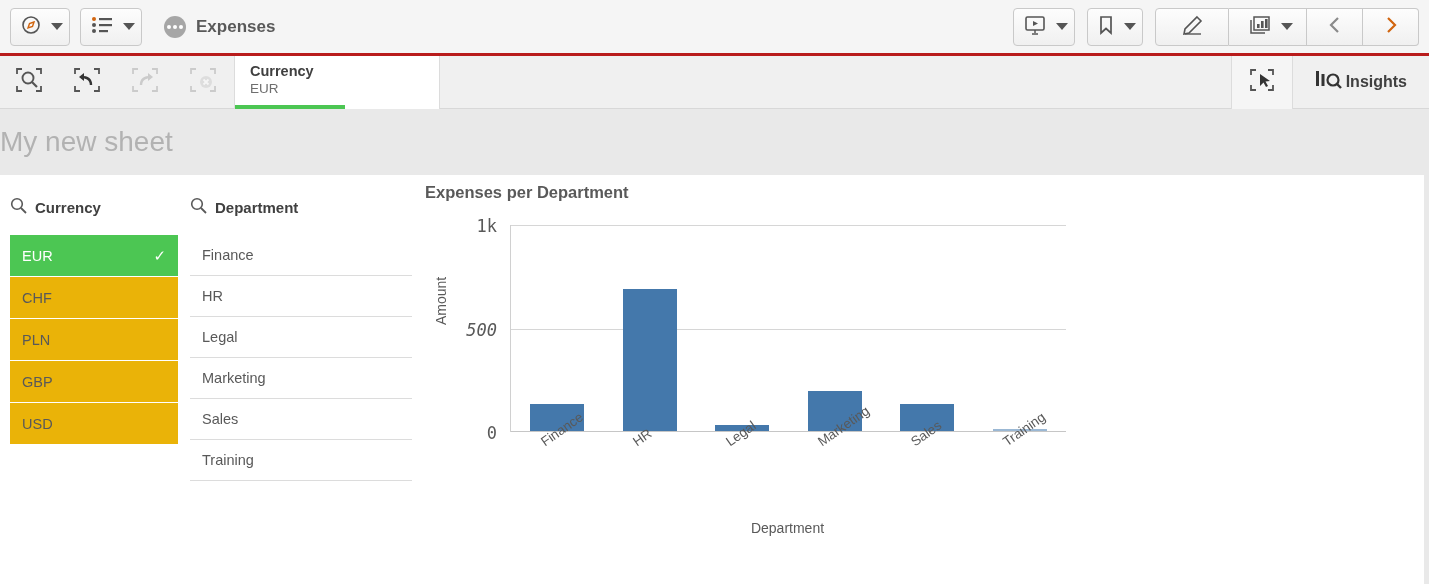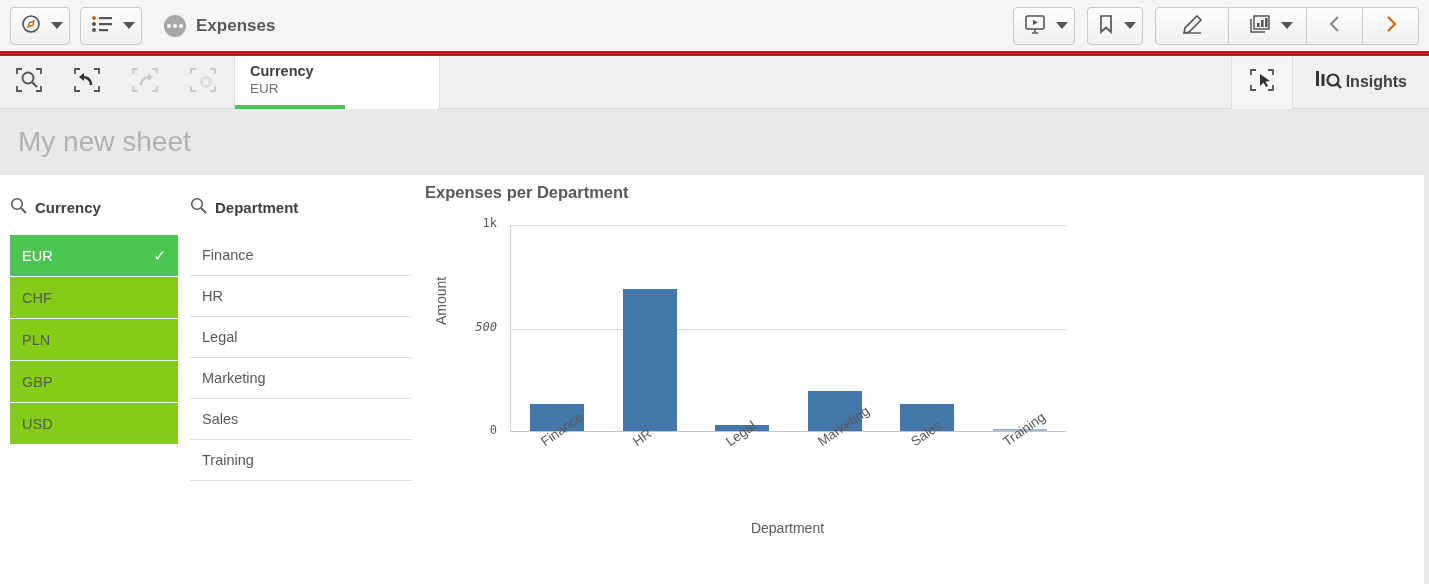--- a/index.html
+++ b/index.html
@@ -7,21 +7,21 @@
     width: 1429px; height: 584px;
     font-family: "Liberation Sans", sans-serif;
     background: #e9e9e9;
     overflow: hidden;
   }
 
   
   .topbar {
     position: absolute; top: 0; left: 0; width: 1429px; height: 56px;
     background: #f5f5f5;
-    border-bottom: 5px solid #b91c1c;
+    border-bottom: 3px solid #b91c1c;
     display: flex; align-items: center;
   }
   .btn-group { display: flex; margin-left: 10px; }
   .tbtn {
     height: 38px;
     background: linear-gradient(#fdfdfd, #f0f0f0);
     border: 1px solid #c9c9c9;
     border-radius: 4px;
     display: flex; align-items: center; justify-content: center;
     padding: 0 8px;
@@ -91,21 +91,20 @@
     display: flex; align-items: center; gap: 3px;
     padding: 0 22px 0 22px; height: 53px; cursor: pointer;
   }
   .insights .lbl { font-size: 16px; font-weight: bold; color: #404040; }
 
   
   .sheettitle {
     position: absolute; top: 109px; left: 0; width: 1429px; height: 66px;
     background: #e9e9e9;
     display: flex; align-items: center;
-    padding-left: 18px;
   }
   .sheettitle span { font-size: 28px; color: #b2b2b2; }
 
   
   .content {
     position: absolute; top: 175px; left: 0;
     width: 1424px; height: 409px;
     background: #fff;
   }
   .rightstrip {
@@ -123,42 +122,42 @@
   }
   .fhead .ttl { font-size: 15px; font-weight: bold; color: #404040; }
   .flist { margin-top: 8px; }
   .fitem {
     height: 41px; display: flex; align-items: center;
     padding: 0 12px;
     font-size: 14.5px; color: #595959;
     cursor: pointer;
   }
   
-  .cur .fitem { background: #84cc16; margin-bottom: 1px; }
+  .cur .fitem { background: #eab308; margin-bottom: 1px; }
   .cur .fitem.selected { background: #4cc653; color: #fff; }
   .cur .fitem .check { margin-left: auto; color: #fff; font-size: 15px; }
   
   .dep .fitem { border-bottom: 1px solid #dcdcdc; }
 
   
   .chart { position: absolute; left: 425px; top: 0; width: 700px; height: 409px; }
   .chart .ctitle {
     font-size: 16.5px; font-weight: bold; color: #595959;
     padding-top: 8px;
   }
   .plotwrap { position: absolute; left: 0; top: 50px; width: 700px; height: 270px; }
   .ylabel {
     position: absolute; left: 8px; top: 100px;
     font-size: 14px; color: #595959;
     transform: rotate(-90deg); transform-origin: left top;
     white-space: nowrap;
   }
   .ytick {
     position: absolute; right: 0; width: 60px; text-align: right;
-    font-size: 12px; color: #595959;
+    font-size: 17px; color: #595959;
     font-family: "DejaVu Sans Mono", monospace;
   }
   .plot {
     position: absolute; left: 85px; top: 0; width: 555px; height: 207px;
     border-left: 1px solid #d0d0d0;
   }
   .gridline { position: absolute; left: 0; width: 555px; height: 1px; background: #d6d6d6; }
   .baseline { position: absolute; left: 0; width: 555px; height: 1px; background: #c6c6c6; bottom: 0; }
   .bar {
     position: absolute; bottom: 1px;

